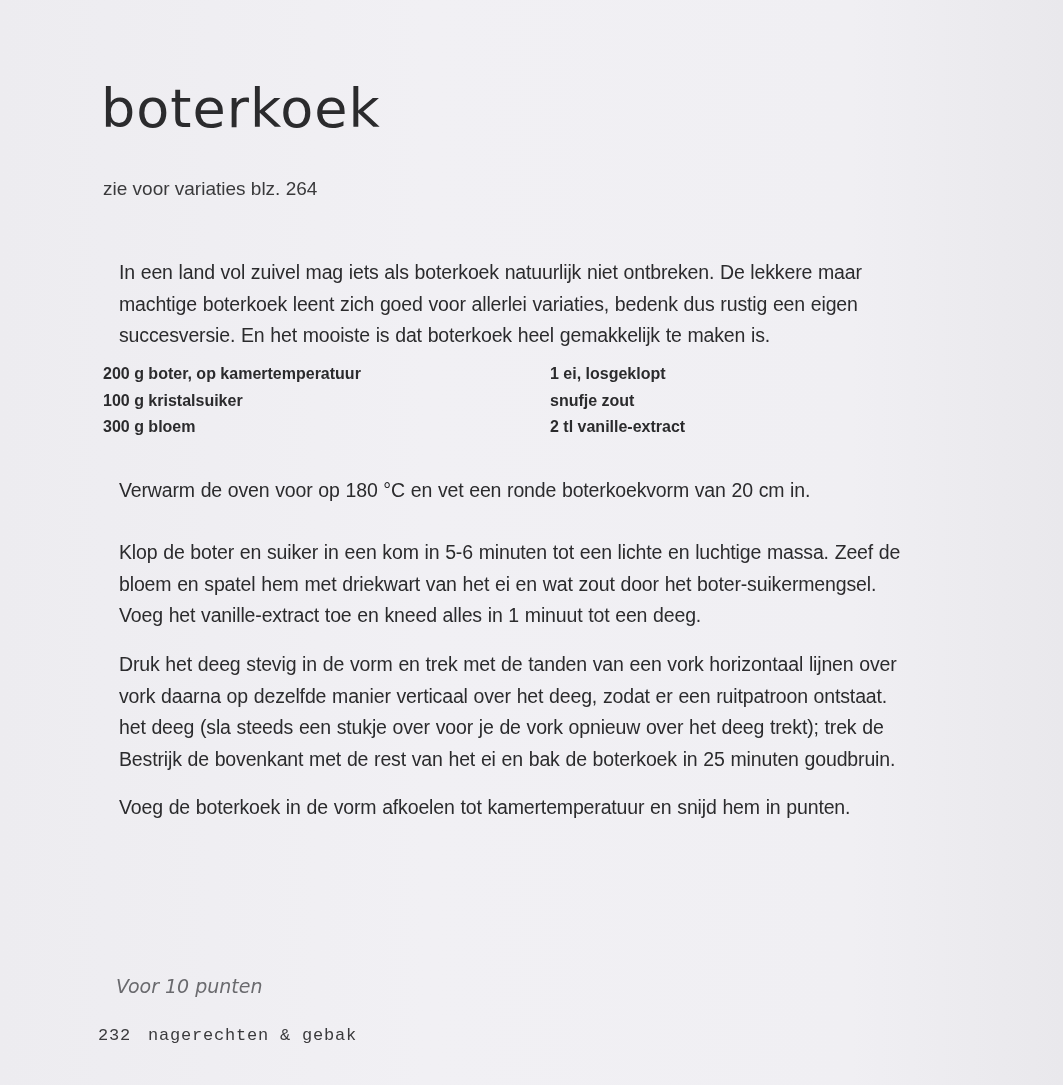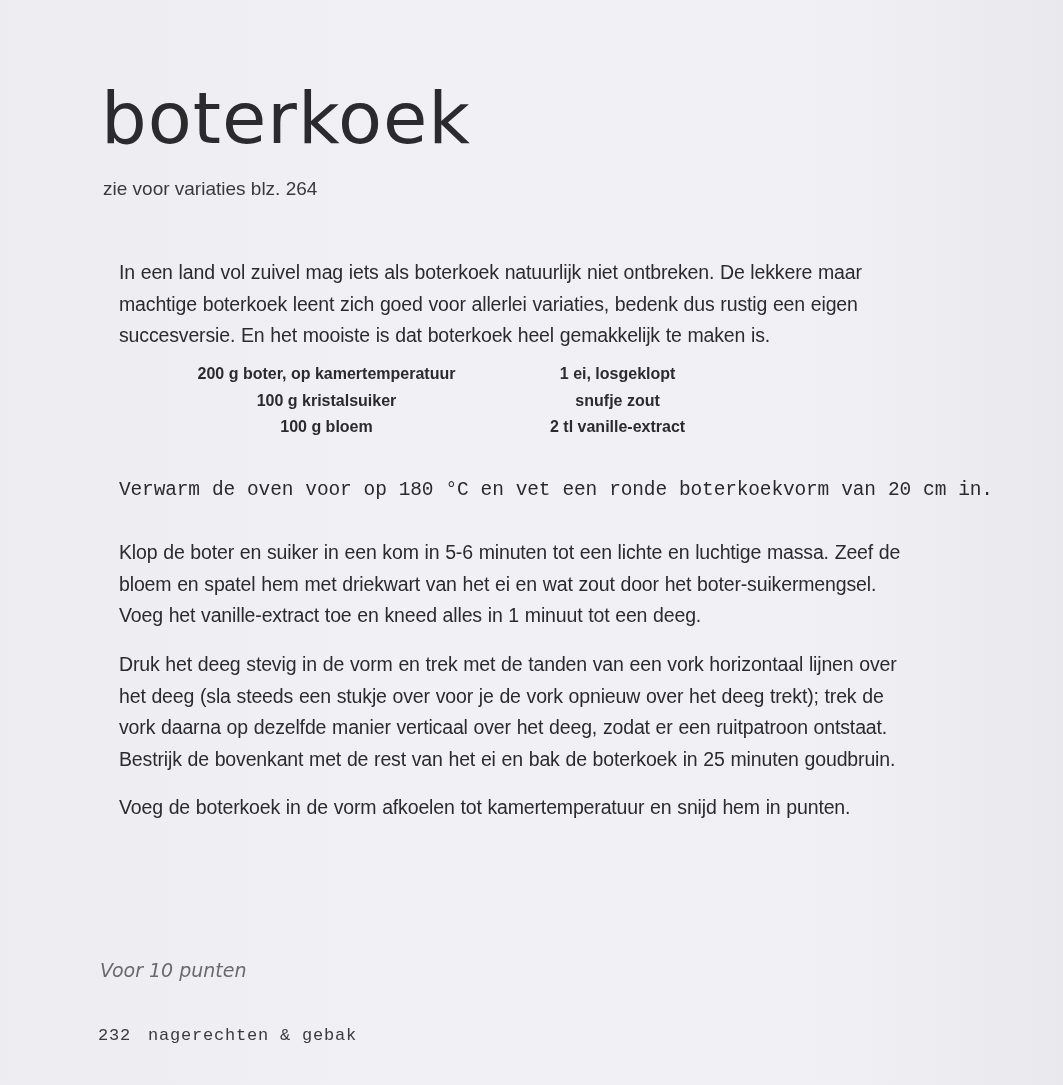--- a/index.html
+++ b/index.html
@@ -17,21 +17,21 @@
     }
     .page {
       position: absolute;
       inset: 0;
       background: linear-gradient(90deg, #edecf0 0%, #f1f0f4 40%, #f0eff3 80%, #e9e8ec 100%);
     }
     .title {
       position: absolute;
       left: 101px;
       top: 82px;
-      font-size: 72px;
+      font-size: 54px;
       font-weight: normal;
       letter-spacing: 1px;
       color: #2b2b2d;
       margin: 0;
       line-height: 1;
       font-family: "DejaVu Sans", sans-serif;
     }
     .subtitle {
       position: absolute;
       left: 103px;
@@ -51,50 +51,50 @@
       margin: 16px;
       font-family: "Liberation Sans Narrow", "Liberation Sans", sans-serif;
       letter-spacing: -0.15px;
       word-spacing: 0.5px;
     }
     .para .line {
       display: block;
       white-space: nowrap;
     }
     .intro { top: 241px; }
-    .step1 { top: 459px; font-family: Liberation Mono, monospace; }
+    .step1 { top: 459px; }
     .step2 { top: 521px; }
     .step3 { top: 633px; }
     .step4 { top: 776px; }
 
     .ingredients {
       position: absolute;
       top: 361px;
       left: 103px;
       width: 700px;
       display: flex;
       font-family: "Liberation Sans", sans-serif;
       font-weight: bold;
       font-size: 16px;
       line-height: 26.5px;
       color: #2b2b2d;
     }
     .ing-col { list-style: none; margin: 0; padding: 0; }
     .ing-col.left { width: 447px; }
-    .ing-col li { white-space: nowrap; text-align: center; }
+    .ing-col li { white-space: nowrap; }
 
     .servings {
       position: absolute;
       left: 100px;
       top: 959px;
       font-size: 19px;
       font-style: italic;
       color: #6a6a6e;
       font-family: "DejaVu Sans", sans-serif;
-      margin: 0;
+      margin: 16px;
     }
     .footer {
       position: absolute;
       left: 98px;
       top: 1026px;
       font-size: 17px;
       color: #3a3a3c;
       letter-spacing: 0.8px;
       font-family: Liberation Mono, monospace;
       display: flex;
@@ -113,43 +113,43 @@
   <p class="para intro">
     <span class="line">In een land vol zuivel mag iets als boterkoek natuurlijk niet ontbreken. De lekkere maar</span>
     <span class="line">machtige boterkoek leent zich goed voor allerlei variaties, bedenk dus rustig een eigen</span>
     <span class="line">succesversie. En het mooiste is dat boterkoek heel gemakkelijk te maken is.</span>
   </p>
 
   <div class="ingredients">
     <ul class="ing-col left">
       <li>200 g boter, op kamertemperatuur</li>
       <li>100 g kristalsuiker</li>
-      <li>100 g bloem</li>
+      <li>300 g bloem</li>
     </ul>
     <ul class="ing-col right">
       <li>1 ei, losgeklopt</li>
       <li>snufje zout</li>
       <li>2 tl vanille-extract</li>
     </ul>
   </div>
 
   <p class="para step1">
     <span class="line">Verwarm de oven voor op 180 °C en vet een ronde boterkoekvorm van 20 cm in.</span>
   </p>
 
   <p class="para step2">
     <span class="line">Klop de boter en suiker in een kom in 5-6 minuten tot een lichte en luchtige massa. Zeef de</span>
     <span class="line">bloem en spatel hem met driekwart van het ei en wat zout door het boter-suikermengsel.</span>
     <span class="line">Voeg het vanille-extract toe en kneed alles in 1 minuut tot een deeg.</span>
   </p>
 
   <p class="para step3">
     <span class="line">Druk het deeg stevig in de vorm en trek met de tanden van een vork horizontaal lijnen over</span>
+    <span class="line">vork daarna op dezelfde manier verticaal over het deeg, zodat er een ruitpatroon ontstaat.</span>
     <span class="line">het deeg (sla steeds een stukje over voor je de vork opnieuw over het deeg trekt); trek de</span>
-    <span class="line">vork daarna op dezelfde manier verticaal over het deeg, zodat er een ruitpatroon ontstaat.</span>
     <span class="line">Bestrijk de bovenkant met de rest van het ei en bak de boterkoek in 25 minuten goudbruin.</span>
   </p>
 
   <p class="para step4">
     <span class="line">Voeg de boterkoek in de vorm afkoelen tot kamertemperatuur en snijd hem in punten.</span>
   </p>
 
   <p class="servings">Voor 10 punten</p>
 
   <div class="footer">

